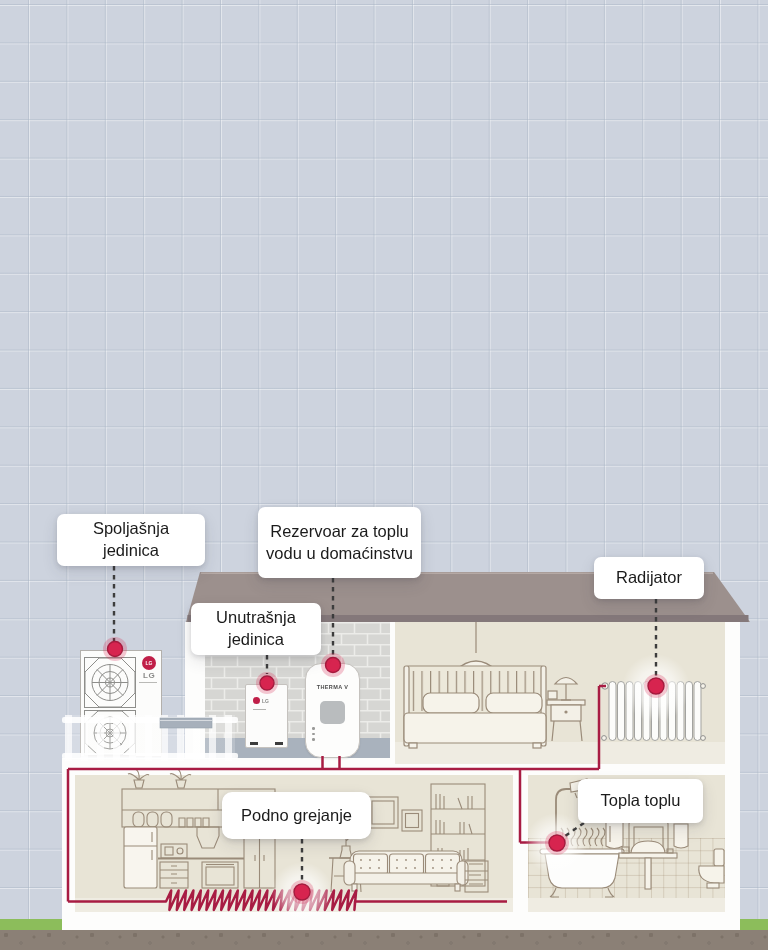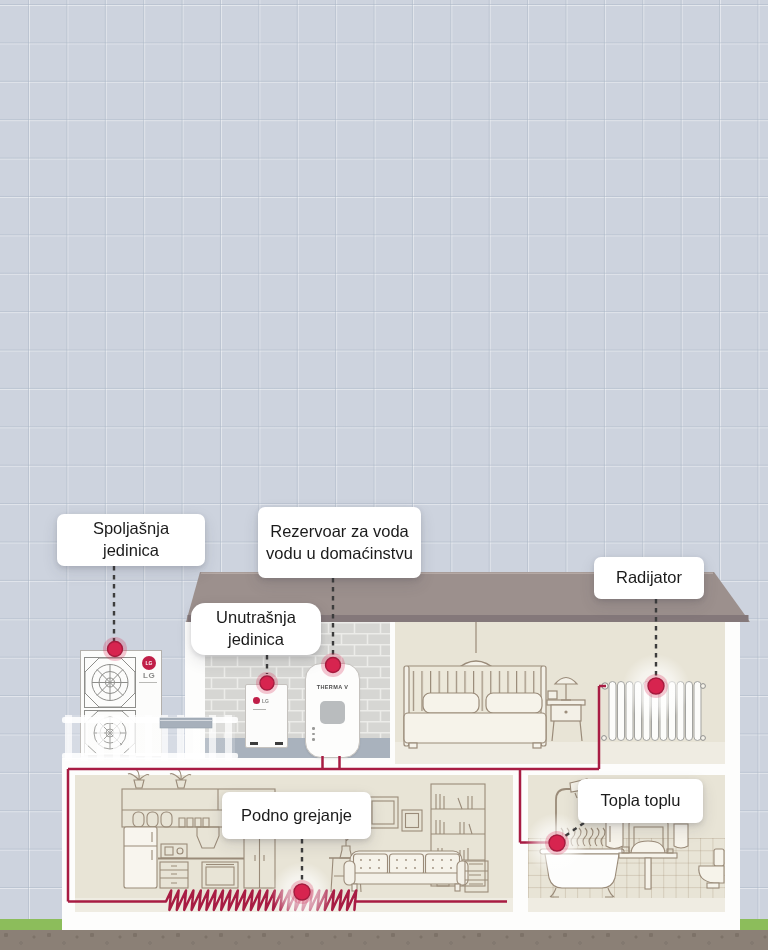--- a/index.html
+++ b/index.html
@@ -51,23 +51,23 @@
   .tank-dots i{width:2.5px;height:2.5px;border-radius:50%;background:#9a9a98;}
   .tiles{left:528px;top:838px;width:197px;height:60px;
     background-image:linear-gradient(to right, rgba(156,136,108,.28) 1px, transparent 1px),linear-gradient(to bottom, rgba(156,136,108,.28) 1px, transparent 1px);
     background-size:12.3px 12.3px;}
   svg.overlay{position:absolute;left:0;top:0;}
   .label{position:absolute;background:#fff;border-radius:7px;display:flex;align-items:center;justify-content:center;text-align:center;
     color:#1b1b1b;font-size:16.5px;line-height:1.32;font-weight:500;padding:2px 6px;box-sizing:border-box;
     box-shadow:0 2px 5px rgba(50,50,65,.16),0 6px 16px rgba(50,50,65,.12);}
   .lab-outdoor{left:37px;top:514px;width:148px;height:52px;margin-left:20px;}
   .lab-tank{left:258px;top:507px;width:163px;height:71px;}
-  .lab-indoor{left:191px;top:603px;width:130px;height:52px;border-radius:14px;}
+  .lab-indoor{left:191px;top:603px;width:130px;height:52px;}
   .lab-radiator{left:594px;top:557px;width:110px;height:42px;}
-  .lab-floor{left:222px;top:792px;width:149px;height:47px;}
+  .lab-floor{left:222px;top:792px;width:149px;height:47px;border-radius:10px;}
   .lab-hotwater{left:578px;top:779px;width:125px;height:44px;}
 </style>
 </head>
 <body>
 
 <div class="stage">
   <div class="abs bg-grid"></div>
   <div class="abs grass"></div>
   <div class="abs ground"></div>
 
@@ -384,21 +384,21 @@
         <circle cx="557" cy="843" r="12" fill="rgba(216,35,80,.25)"></circle>
         <circle cx="557" cy="843" r="8" fill="#d7244f" stroke="#a51b3e" stroke-width="1.4"></circle>
       </g>
     </g>
   </svg>
 
   <div class="label lab-outdoor">
     <span>Spoljašnja jedinica</span>
   </div>
   <div class="label lab-tank">
-    <span>Rezervoar za voda vodu u domaćinstvu</span>
+    <span>Rezervoar za toplu vodu u domaćinstvu</span>
   </div>
   <div class="label lab-indoor">
     <span>Unutrašnja jedinica</span>
   </div>
   <div class="label lab-radiator">
     <span>Radijator</span>
   </div>
   <div class="label lab-floor">
     <span>Podno grejanje</span>
   </div>

